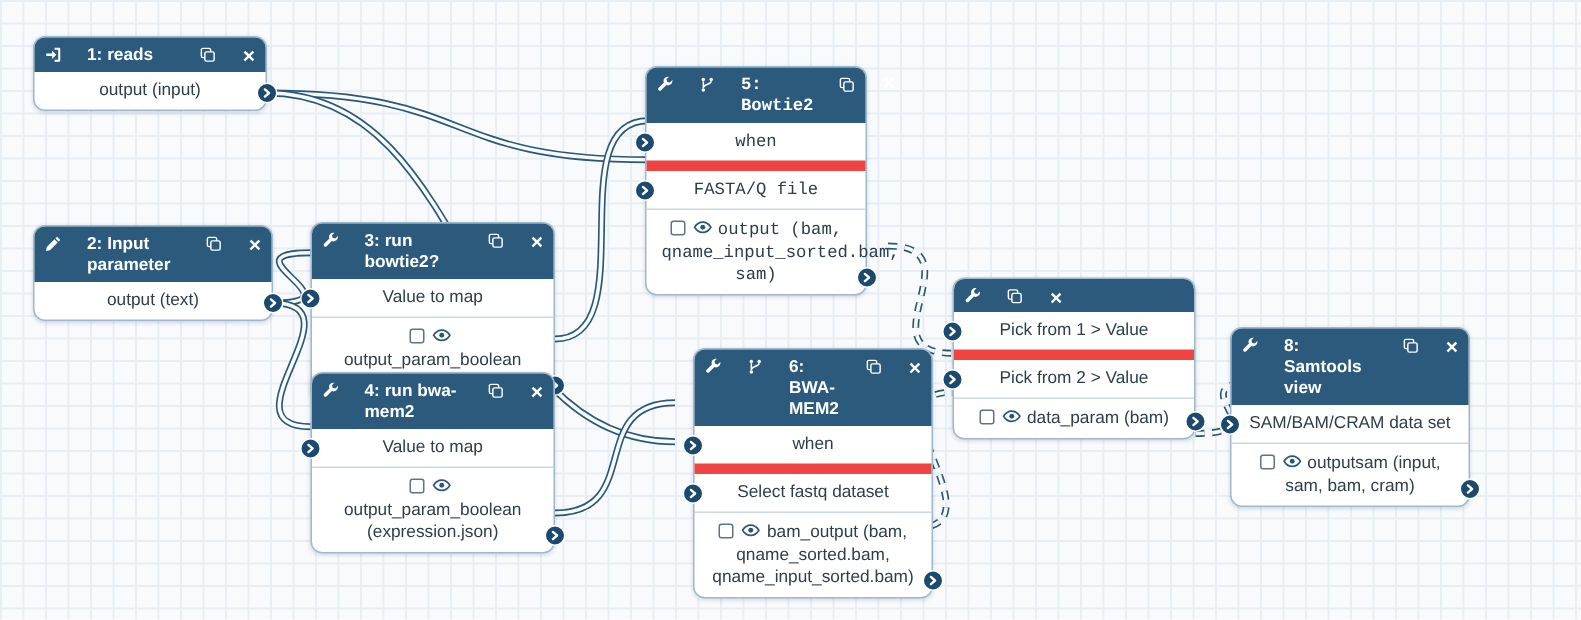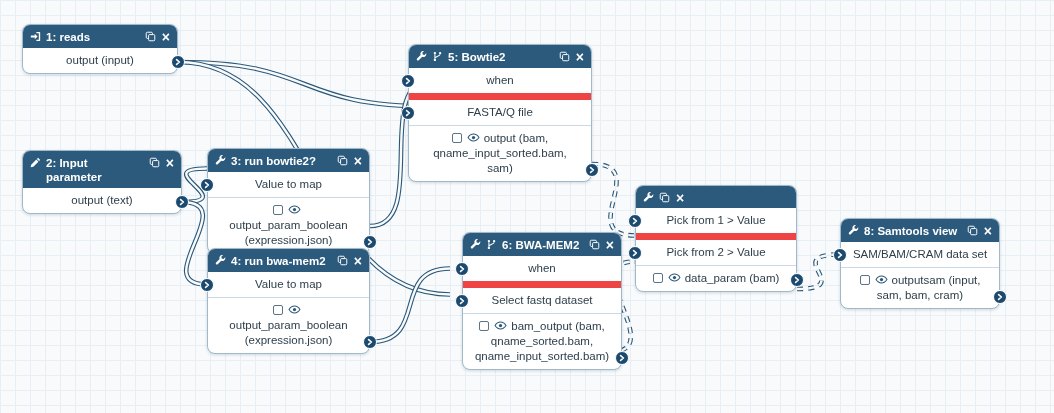--- a/index.html
+++ b/index.html
@@ -19,21 +19,21 @@
 
   .node {
     position: absolute; z-index: 1;
     background: #ffffff;
     border: 1px solid #9fb9cb;
     border-radius: 8px;
     box-shadow: 0 1px 3px rgba(30,60,90,.18);
     font-size: 11.5px; color: #2d3e4a;
   }
   .node-header {
-    display: flex; align-items: flex-start; gap: 5px;
+    display: flex; align-items: flex-start; gap: 17px;
     background: #2c5a7c; color: #fff;
     font-weight: bold; font-size: 11.5px; line-height: 14px;
     padding: 4.5px 7px;
     border-radius: 7px 7px 0 0;
     cursor: move;
   }
   .node-title { flex: 1; }
   .hicon, .hbtn { display: inline-flex; flex: none; margin-top: 1px; }
   .hicon svg, .hbtn svg { width: 11px; height: 11px; display: block; }
   .hbtn { cursor: pointer; }
@@ -210,21 +210,21 @@
         <div class="row output-row"><span class="checkbox"></span><span class="eye"><svg viewBox="0 0 16 16" fill="none" stroke="#2b5777" stroke-width="1.3">
               <path d="M1.3 8S3.8 3.8 8 3.8 14.7 8 14.7 8 12.2 12.2 8 12.2 1.3 8 1.3 8z"></path>
               <circle cx="8" cy="8" r="2" fill="#2b5777" stroke="none"></circle>
             </svg></span><span>output_param_boolean (expression.json)</span><span class="terminal out">
             <svg viewBox="0 0 8 8" fill="none" stroke="#fff" stroke-width="1.6" stroke-linecap="round" stroke-linejoin="round">
               <path d="M2.6 1.6L5.4 4 2.6 6.4"></path>
             </svg>
           </span></div>
       </div>
     </div>
-    <div class="node" style="left: 408px; top: 44px; width: 184px;">
+    <div class="node" style="left: 430px; top: 44px; width: 148px; font-family: Liberation Mono, monospace;">
       <div class="node-header">
         <span class="hicon">
           <svg viewBox="0 0 16 16" fill="#fff">
             <path d="M15 4.3a4.3 4.3 0 0 1-5.9 4L4 13.4a1.7 1.7 0 0 1-2.4-2.4L6.7 5.9A4.3 4.3 0 0 1 11.7.1L9.2 2.6l.6 2.6 2.6.6L14.9 3.3c.1.3.1.7.1 1z"></path>
           </svg>
         </span>
         <span class="hicon">
           <svg viewBox="0 0 16 16" fill="none" stroke="#fff" stroke-width="1.5">
             <circle cx="4.2" cy="3" r="1.7" fill="#fff" stroke="none"></circle>
             <circle cx="11.8" cy="3" r="1.7" fill="#fff" stroke="none"></circle>
@@ -336,21 +336,21 @@
         <div class="row output-row"><span class="checkbox"></span><span class="eye"><svg viewBox="0 0 16 16" fill="none" stroke="#2b5777" stroke-width="1.3">
               <path d="M1.3 8S3.8 3.8 8 3.8 14.7 8 14.7 8 12.2 12.2 8 12.2 1.3 8 1.3 8z"></path>
               <circle cx="8" cy="8" r="2" fill="#2b5777" stroke="none"></circle>
             </svg></span><span>data_param (bam)</span><span class="terminal out">
             <svg viewBox="0 0 8 8" fill="none" stroke="#fff" stroke-width="1.6" stroke-linecap="round" stroke-linejoin="round">
               <path d="M2.6 1.6L5.4 4 2.6 6.4"></path>
             </svg>
           </span></div>
       </div>
     </div>
-    <div class="node" style="left: 840px; top: 218px; width: 160px;">
+    <div class="node" style="left: 820px; top: 218px; width: 160px;">
       <div class="node-header">
         <span class="hicon">
           <svg viewBox="0 0 16 16" fill="#fff">
             <path d="M15 4.3a4.3 4.3 0 0 1-5.9 4L4 13.4a1.7 1.7 0 0 1-2.4-2.4L6.7 5.9A4.3 4.3 0 0 1 11.7.1L9.2 2.6l.6 2.6 2.6.6L14.9 3.3c.1.3.1.7.1 1z"></path>
           </svg>
         </span>
         <span class="node-title">8: Samtools view</span>
         <span class="hbtn">
           <svg viewBox="0 0 16 16" fill="none" stroke="#fff" stroke-width="1.4">
             <rect x="5.2" y="5.2" width="9" height="9" rx="1.6"></rect>

